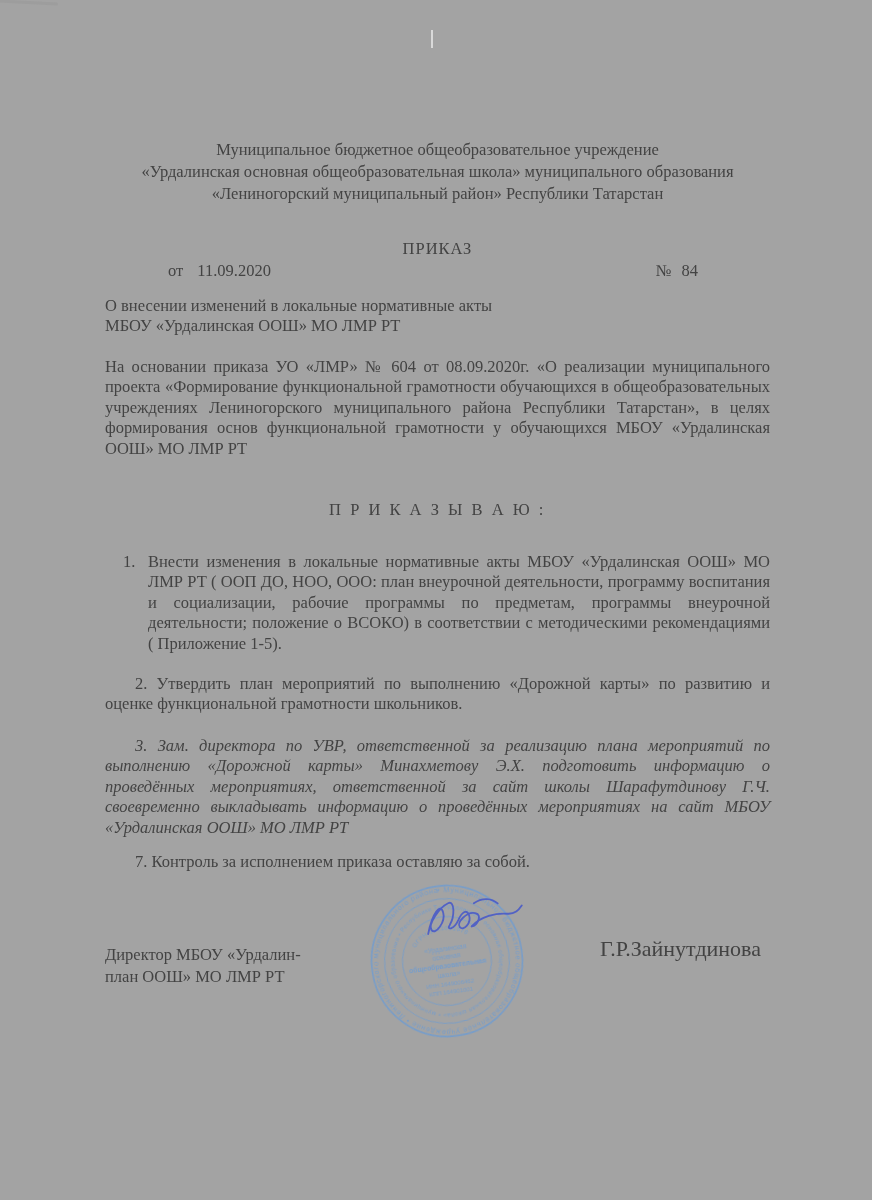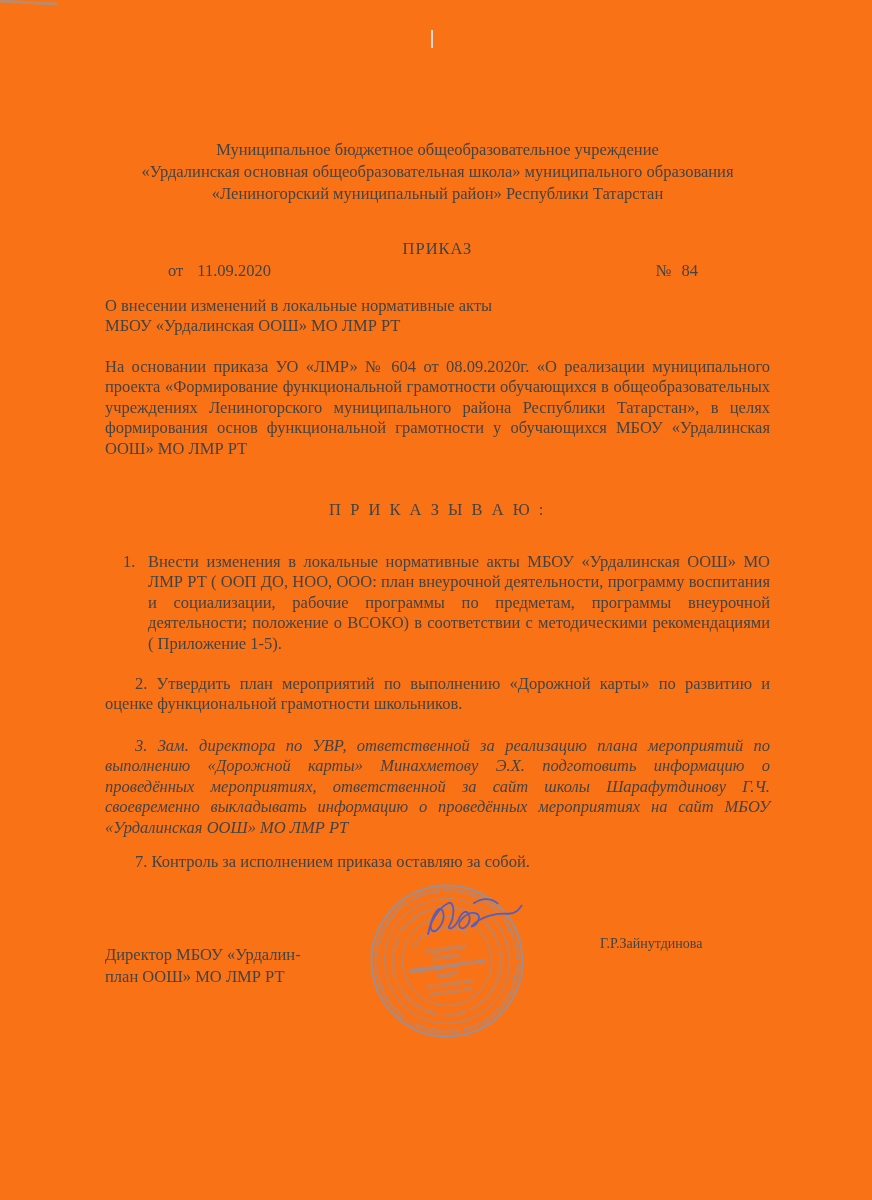--- a/index.html
+++ b/index.html
@@ -1,18 +1,18 @@
 <!DOCTYPE html>
 <html lang="ru"><head>
 <meta charset="utf-8">
 <style>
   html,body { margin:0; padding:0; background:#e8e8e8; }
   .page {
     position:relative; width:872px; height:1200px; margin:0 auto;
-    background:#f97316; overflow:hidden;
+    background:#a3a3a3; overflow:hidden;
     font-family:"Liberation Serif","DejaVu Serif",serif;
     color:#434343;
   }
   .content { position:absolute; left:105px; top:0; width:665px; font-size:16.5px; line-height:20.4px; }
   .abs { position:absolute; left:0; width:665px; }
 
   .header      { top:139px; text-align:center; line-height:21.8px; }
   .doc-title   { top:239px; text-align:center; letter-spacing:1px; }
   .date-row    { top:261px; display:flex; justify-content:space-between;
                  padding-left:63px; padding-right:72px; box-sizing:border-box; }
@@ -25,21 +25,21 @@
   .decree      { top:500px; text-align:center; letter-spacing:2.5px; }
 
   .item-hanging { top:552px; left:18px; width:647px; padding-left:25px; box-sizing:border-box;
                   text-align:justify; }
   .item-hanging .marker { position:absolute; left:0; top:0; }
   .item2       { top:674px; text-indent:30px; text-align:justify; }
   .item3       { top:736px; text-indent:30px; text-align:justify;font-style:italic; }
   .item7       { top:852px; text-indent:30px; }
 
   .sig-position { top:944px; width:320px; line-height:21.5px; }
-  .sig-name     { position:absolute; left:600px; top:936px; font-size:14px;text-align:right; }
+  .sig-name     { position:absolute; left:600px; top:936px; font-size:22px;text-align:right; }
 
   .stamp-wrap {
     position:absolute; left:368px; top:882px; width:158px; height:158px;
     opacity:.85; filter:blur(.3px);
     transform:rotate(-8deg);
   }
   .ink-wrap {
     position:absolute; left:418px; top:889px; width:110px; height:58px;
     transform:rotate(-4deg); opacity:.9;
   }

